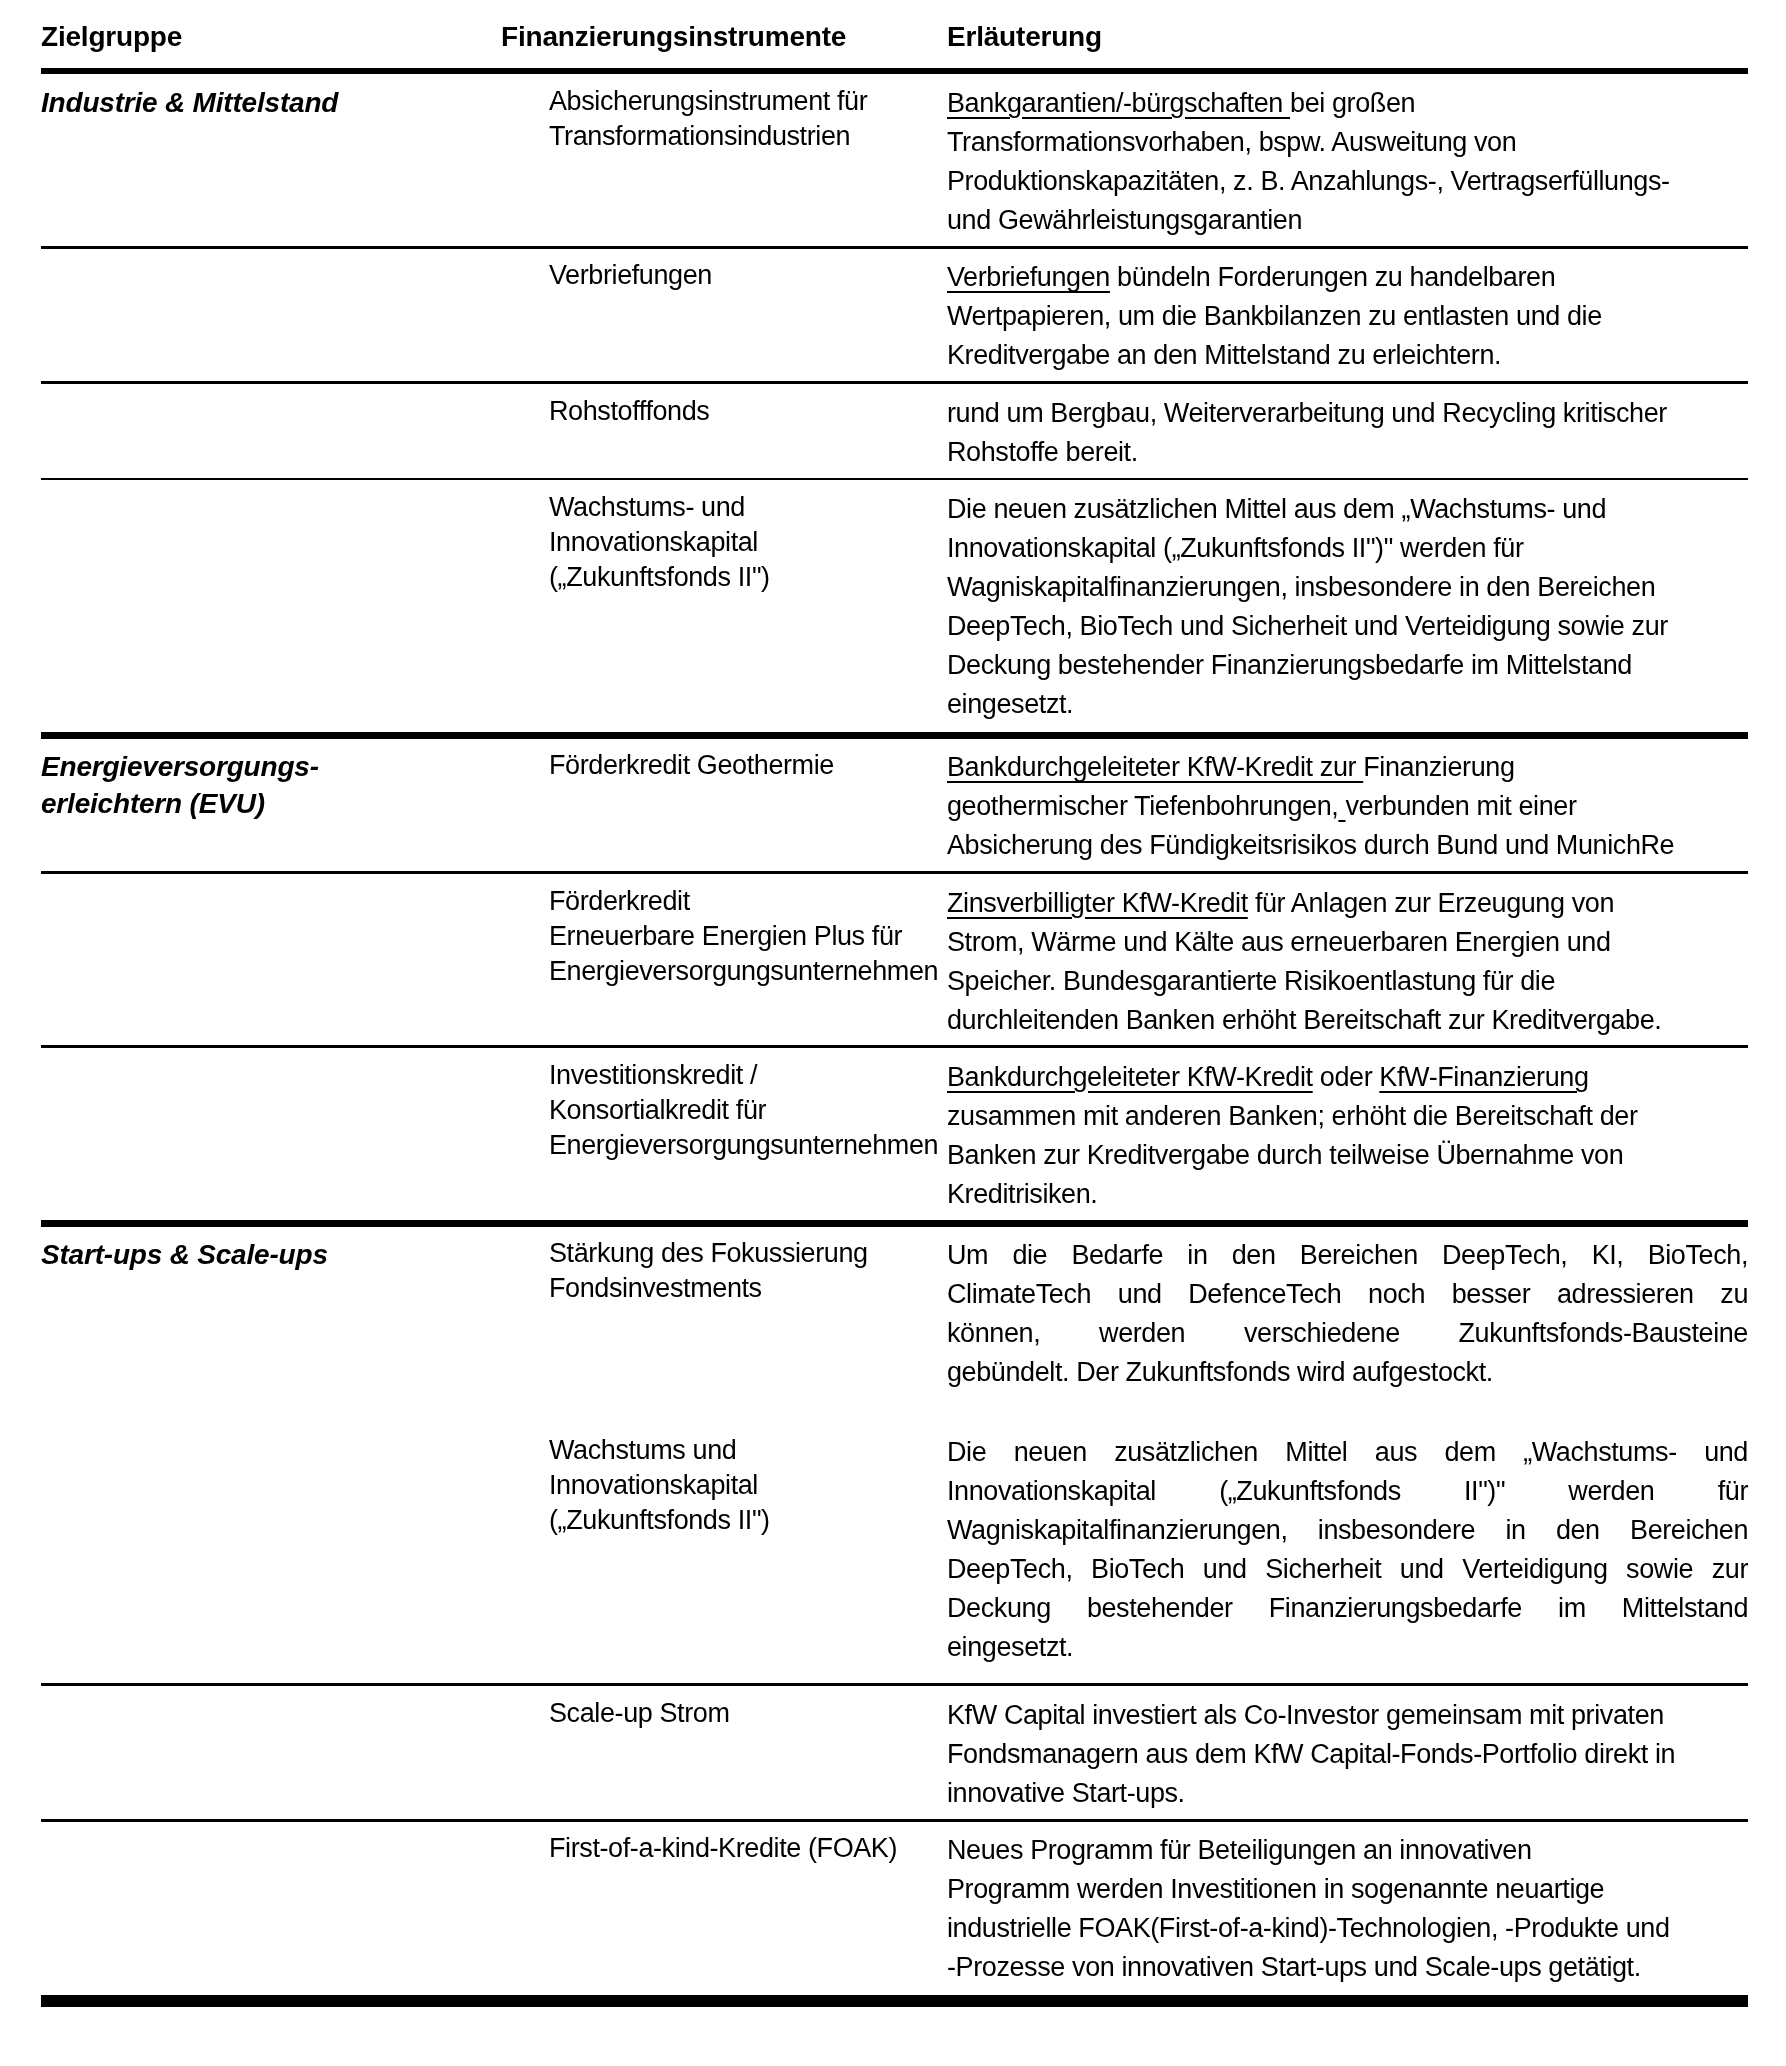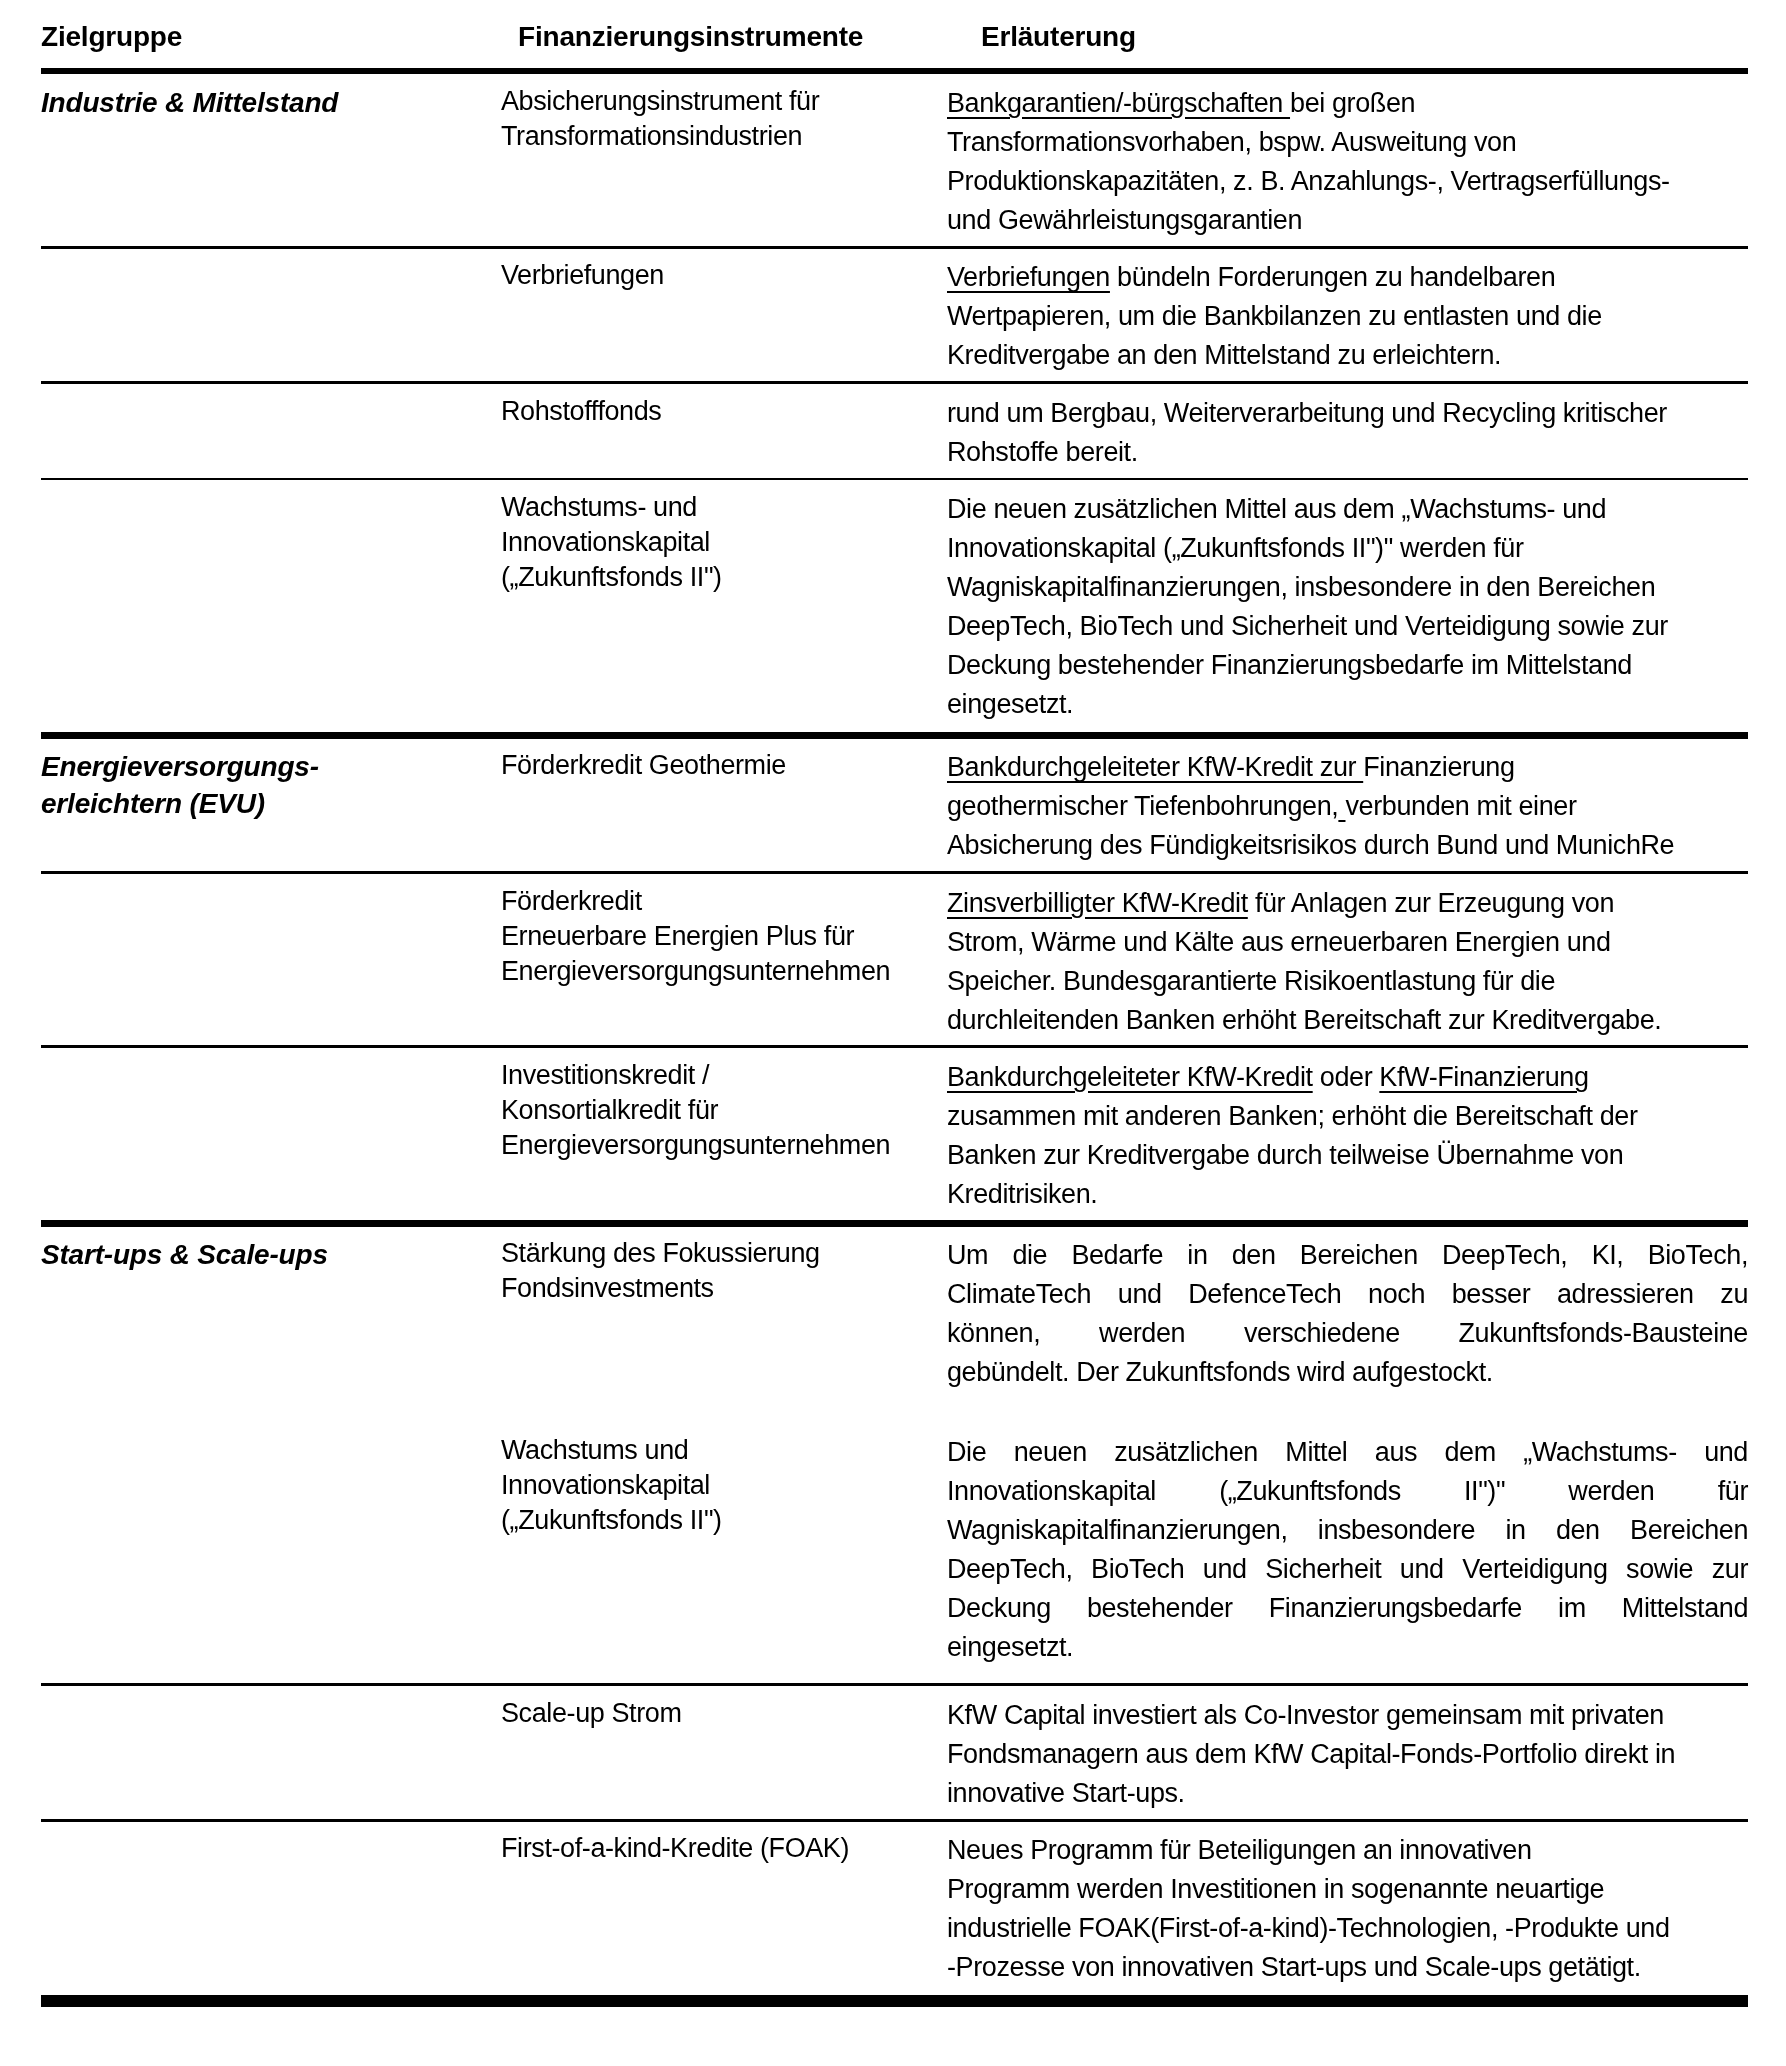--- a/index.html
+++ b/index.html
@@ -2,25 +2,25 @@
 <html><head>
 <meta charset="utf-8">
 <style>
   html,body{margin:0;padding:0;background:#ffffff;}
   body{width:1786px;font-family:"Liberation Sans",sans-serif;color:#000;}
   .page{width:1707px;margin-left:41px;padding-top:0;padding-bottom:15.4px;}
   .grid{display:grid;grid-template-columns:460px 446px 801px;}
   .cell{min-height:1px;}
   .line{white-space:nowrap;font-size:27px;letter-spacing:-0.4px;}
   .col1 .line{line-height:37px;font-weight:bold;font-size:28px;letter-spacing:-0.2px;font-style:italic;}
-  .col2 .line{line-height:35px;}
+  .col2 .line{line-height:35px;margin-left:48px;}
   .col3 .line{line-height:39px;}
   .line.just{white-space:normal;text-align:justify;text-align-last:justify;}
   .u{text-decoration:underline;text-decoration-thickness:2.4px;text-underline-offset:4.8px;white-space:pre-wrap;}
-  .header-row{padding:21px 0 14.5px 0;gap:17px;}
+  .header-row{padding:21px 0 14.5px 0;}
   .header-row .cell{font-weight:bold;font-size:28px;line-height:32px;letter-spacing:-0.2px;}
   .rule{background:#000;}
   .rule.thick{height:6.8px;}
   .rule.thin{height:2.9px;}
   .rule.bottom{height:11.6px;}
   .row{padding:9.7px 0 5.8px 0;}
   .row.tall{padding:9.7px 0 7.7px 0;}
   .row.gap-after{padding:9.7px 0 41px 0;}
   .row.flush-top{padding:0 0 16px 0;}
 </style>

